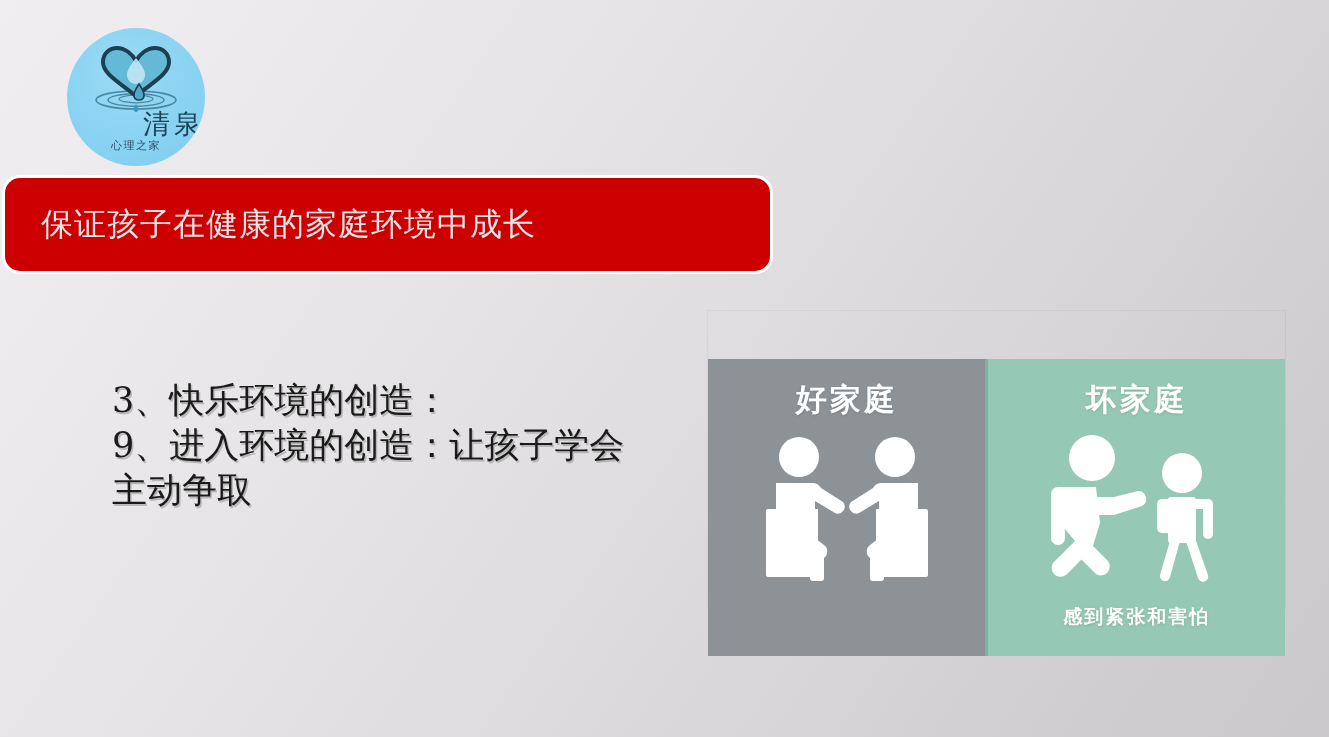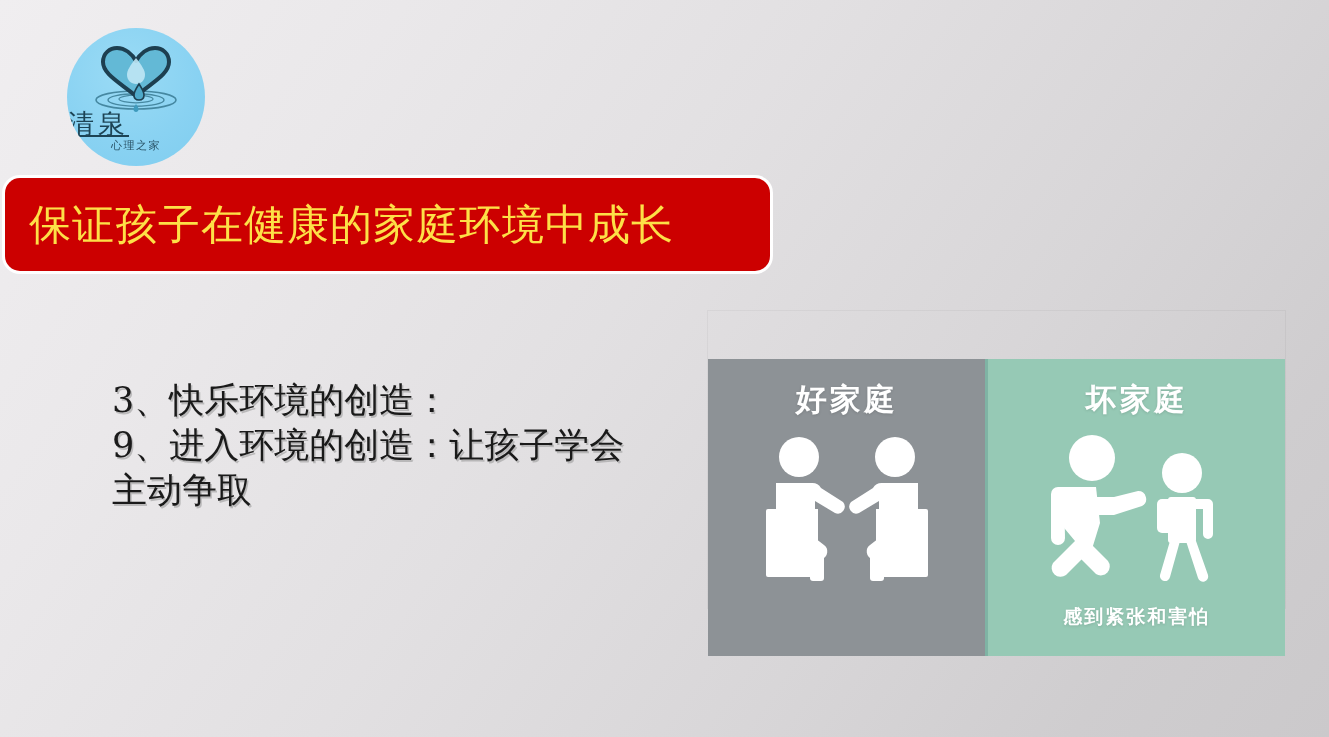--- a/index.html
+++ b/index.html
@@ -42,27 +42,26 @@
     position: absolute;
     left: 0; top: 0;
     width: 138px;
     height: 138px;
   }
   .logo-name {
     position: absolute;
     left: 0;
     top: 82px;
     width: 138px;
-    text-align: left;
+    text-align: right;
     font-family: "DejaVu Sans", sans-serif;
     font-size: 27px;
     letter-spacing: 4px;
     color: #1d4455;
     line-height: 1;
-    text-decoration: underline;
   }
   .logo-sub {
     position: absolute;
     left: 0;
     top: 112px;
     width: 138px;
     text-align: center;
     font-family: "DejaVu Sans", sans-serif;
     font-size: 11px;
     letter-spacing: 1.5px;
@@ -77,26 +76,26 @@
     top: 178px;
     width: 765px;
     height: 93px;
     background: #cc0000;
     border-radius: 15px;
     box-shadow: 0 0 0 3px #ffffff;
     display: flex;
     align-items: center;
   }
   #title-text {
-    color: #fde047;
+    color: #e5e5e5;
     font-family: "DejaVu Serif", "Liberation Serif", serif;
-    font-size: 42px;
+    font-size: 32px;
     font-weight: normal;
     letter-spacing: 1px;
-    padding-left: 24px;
+    padding-left: 36px;
     white-space: nowrap;
   }
 
   
   #body-text {
     position: absolute;
     left: 112px;
     top: 378px;
     width: 600px;
     font-family: "DejaVu Serif", "Liberation Serif", serif;

